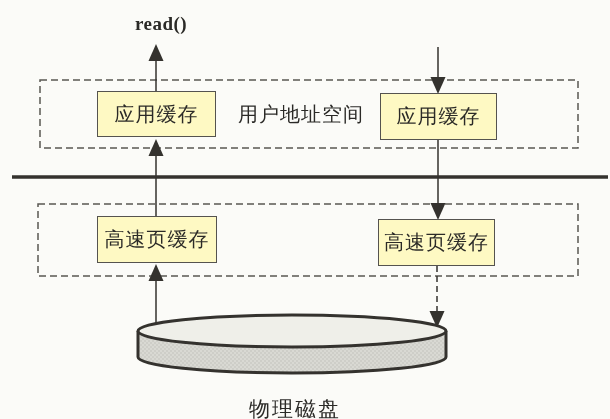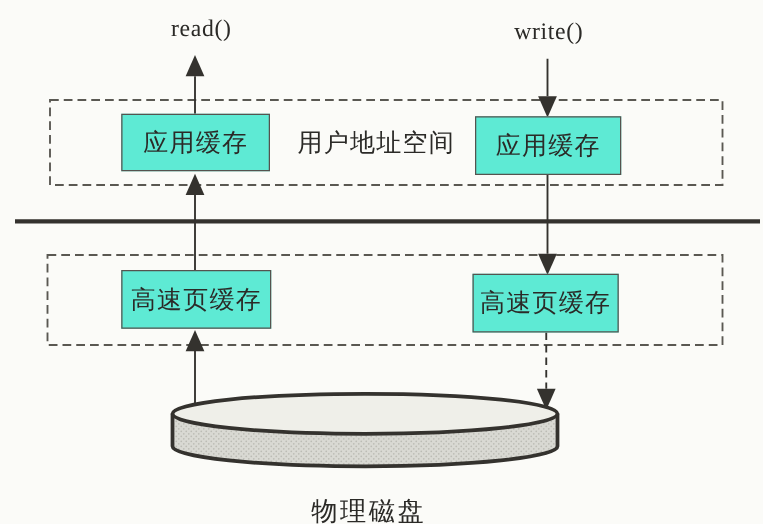--- a/index.html
+++ b/index.html
@@ -23,33 +23,33 @@
     overflow: hidden;
   }
   .layer-svg {
     position: absolute;
     left: 0; top: 0;
     z-index: 1;
   }
   .func-label {
     position: absolute;
     z-index: 3;
-    font-weight: normal;
+    font-weight: bold;
     font-size: 19px;
     color: var(--text, #2b2a27);
     text-align: center;
     letter-spacing: 0.5px;
   }
   .func-label.read  { left: 124px; top: 13px; width: 74px; }
   .func-label.write { left: 400px; top: 15px; width: 78px; }
   .node {
     position: absolute;
     z-index: 2;
     box-sizing: border-box;
-    background: #5eead4;
+    background: #fef9c3;
     border: 1.6px solid var(--box-border, #55534f);
     display: flex;
     align-items: center;
     justify-content: center;
     font-size: 20px;
     letter-spacing: 1px;
     color: var(--text, #2b2a27);
   }
   .node.app-left   { left:  97px; top:  91px; width: 119px; height: 46px; }
   .node.app-right  { left: 380px; top:  93px; width: 117px; height: 47px; }
@@ -134,21 +134,20 @@
       <polygon class="arrow-head" points="437,328 429.5,311 444.5,311"></polygon>
     </g>
 
     <g>
       <path class="cyl-side" d="M 138 331 L 138 357 A 154 16 0 0 0 446 357 L 446 331"></path>
       <ellipse class="cyl-top" cx="292" cy="331" rx="154" ry="16"></ellipse>
     </g>
   </svg>
 
   <div class="func-label read">read()</div>
-  <div class="func-label write">write()</div>
 
   <div class="node app-left">应用缓存</div>
   <div class="space-label user">用户地址空间</div>
   <div class="node app-right">应用缓存</div>
 
   <div class="node page-left">高速页缓存</div>
   <div class="node page-right">高速页缓存</div>
 
   <div class="disk-label">物理磁盘</div>
 

